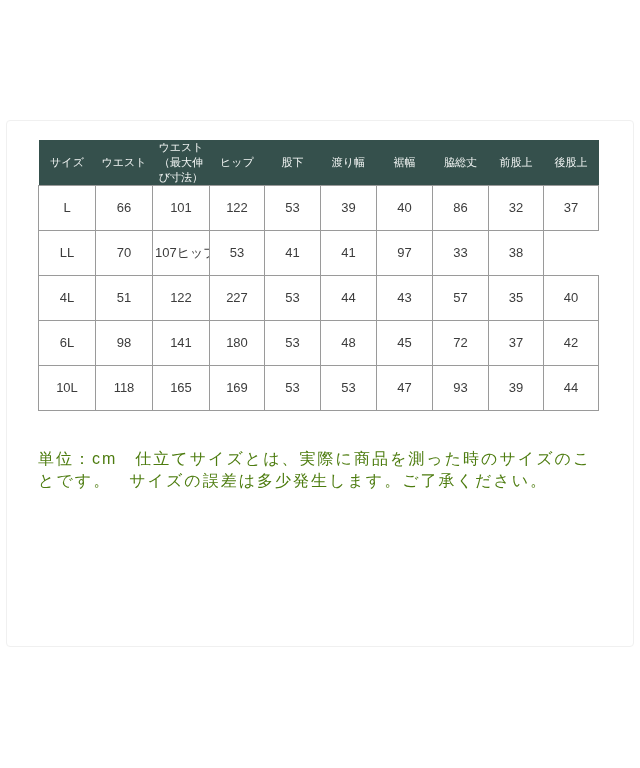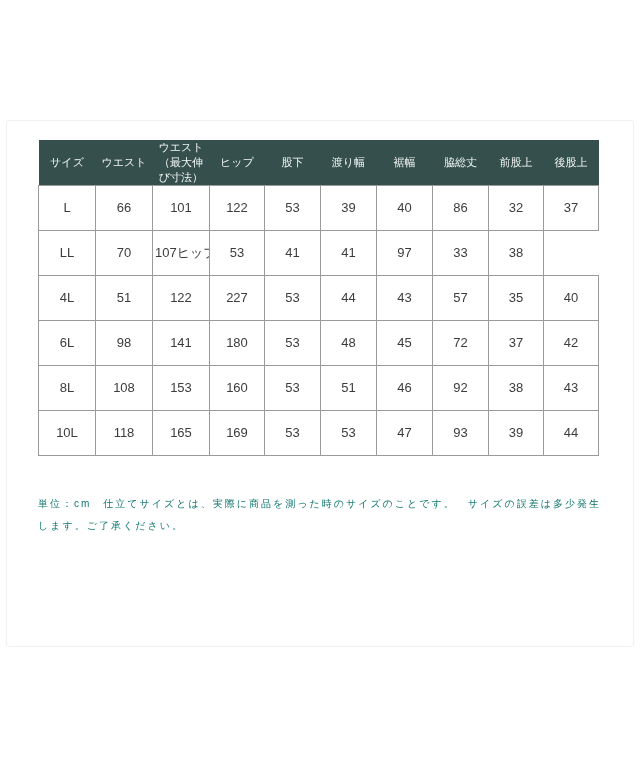--- a/index.html
+++ b/index.html
@@ -51,24 +51,24 @@
     vertical-align: middle;
     font-size: 13px;
     color: #3c3c3c;
     padding: 0 2px;
     overflow: hidden;
     white-space: nowrap;
   }
   .note {
     margin-top: 37px;
     width: 570px;
-    font-size: 10px;
+    font-size: 16px;
     line-height: 22px;
     letter-spacing: 2px;
-    color: #0f766e;
+    color: #4d7c0f;
     text-align: left;
   }
 </style>
 </head>
 <body>
 
 <div class="page">
   <div class="card">
     <table class="size-table">
       <colgroup>
@@ -139,32 +139,20 @@
             <td>141</td>
             <td>180</td>
             <td>53</td>
             <td>48</td>
             <td>45</td>
             <td>72</td>
             <td>37</td>
             <td>42</td>
           </tr>
           <tr>
-            <td>8L</td>
-            <td>108</td>
-            <td>153</td>
-            <td>160</td>
-            <td>53</td>
-            <td>51</td>
-            <td>46</td>
-            <td>92</td>
-            <td>38</td>
-            <td>43</td>
-          </tr>
-          <tr>
             <td>10L</td>
             <td>118</td>
             <td>165</td>
             <td>169</td>
             <td>53</td>
             <td>53</td>
             <td>47</td>
             <td>93</td>
             <td>39</td>
             <td>44</td>

